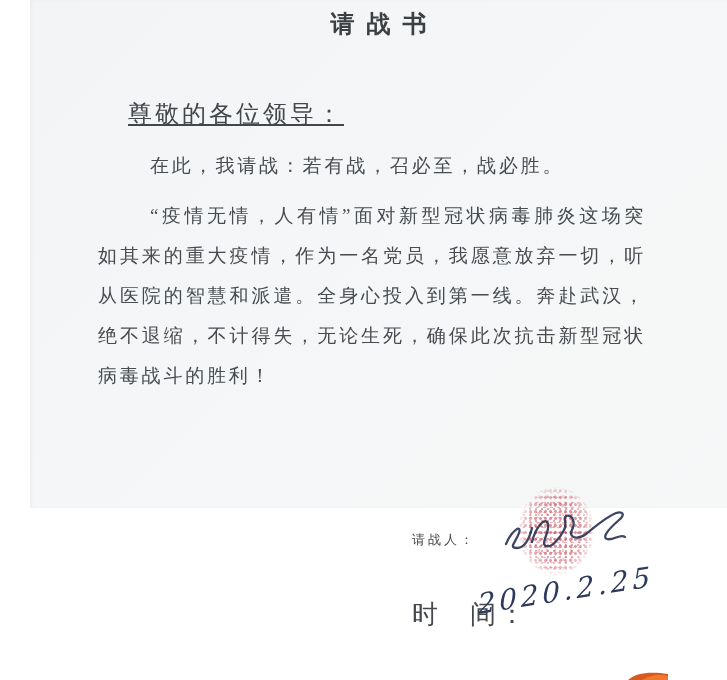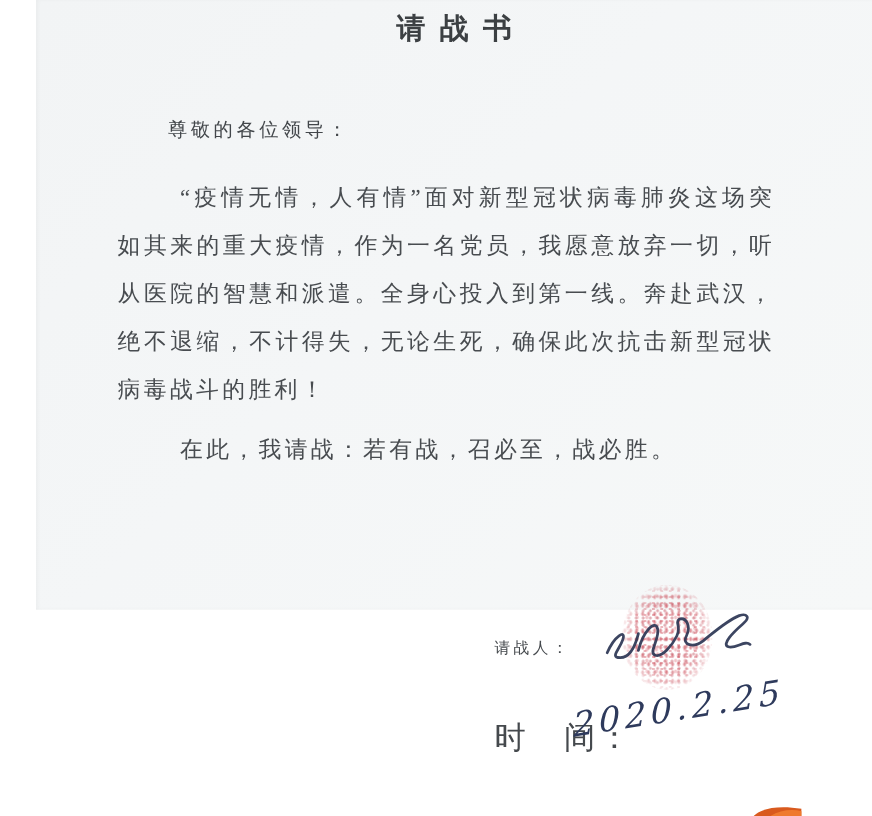--- a/index.html
+++ b/index.html
@@ -34,25 +34,26 @@
     width: 100%;
     text-align: center;
     font-size: 24px;
     font-weight: bold;
     color: #3c4043;
     letter-spacing: 12px;
     text-indent: 12px; 
   }
   .salutation {
     position: absolute;
-    left: 110px;
+    left: 98px;
     top: 98px;
-    font-size: 16px;
+    font-size: 24px;
     color: #43474b;
     letter-spacing: 3px;
+    text-decoration: underline;
   }
   .body-text {
     position: absolute;
     left: 68px;
     top: 146px;
     width: 548px;
     font-size: 19px;
     line-height: 40px;
     letter-spacing: 2.8px;
     color: #484c50;
@@ -131,22 +132,22 @@
 <body>
 
 <div class="stage">
   <div class="paper">
 
     <div class="doc-title">请战书</div>
 
     <div class="salutation">尊敬的各位领导：</div>
 
     <div class="body-text">
+      <p>在此，我请战：若有战，召必至，战必胜。</p>
       <p>“疫情无情，人有情”面对新型冠状病毒肺炎这场突如其来的重大疫情，作为一名党员，我愿意放弃一切，听从医院的智慧和派遣。全身心投入到第一线。奔赴武汉，绝不退缩，不计得失，无论生死，确保此次抗击新型冠状病毒战斗的胜利！</p>
-      <p>在此，我请战：若有战，召必至，战必胜。</p>
     </div>
 
     <div class="sig-label">请战人：</div>
 
     <div class="thumbprint"></div>
 
     <svg class="signature-svg" viewBox="0 0 130 62" aria-hidden="true">
       <g fill="none" stroke="#2c3654" stroke-width="2.3" stroke-linecap="round" stroke-linejoin="round" opacity="0.92">
         <path d="M6,46 C12,32 22,26 19,35 C16,44 8,50 17,50 C26,50 30,38 32,30"></path>
         <path d="M32,44 C36,28 46,18 48,26 C50,34 40,46 46,48 C52,50 60,40 64,32 C68,24 62,20 66,18 C72,16 76,24 72,32 C68,40 78,42 86,36 C96,28 106,19 116,15 C122,13 126,16 119,22 C111,29 101,39 107,41 C113,43 121,35 125,39"></path>

